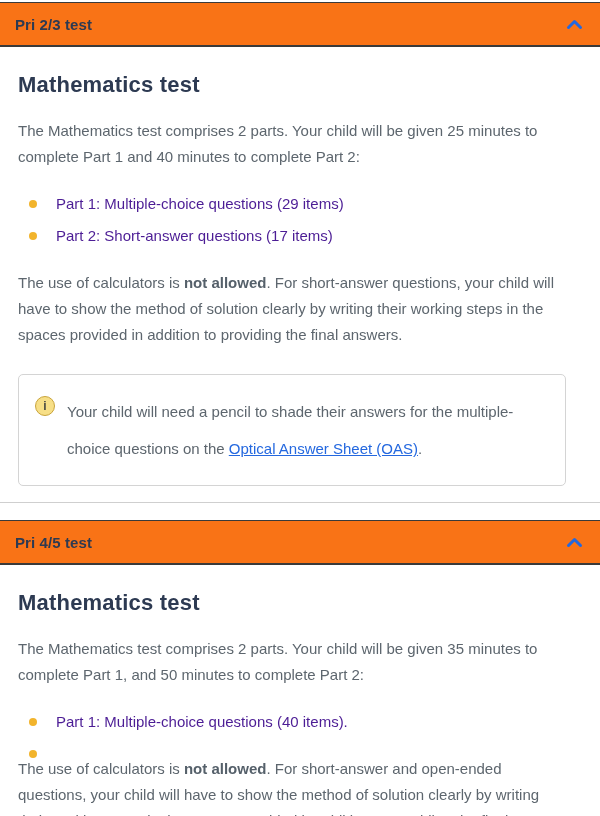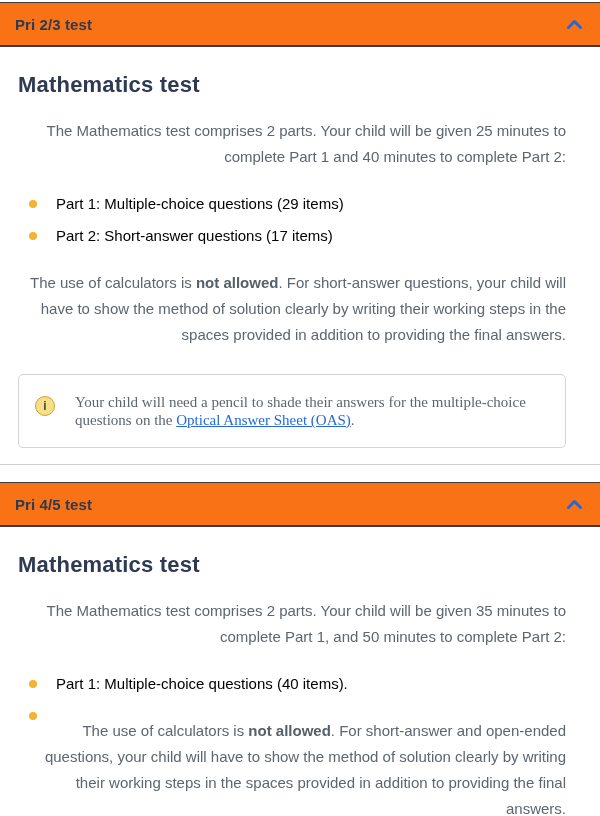--- a/index.html
+++ b/index.html
@@ -29,28 +29,27 @@
   .panel { padding: 0 34px 4px 18px; }
   .panel-1 { border-bottom: 1px solid #cfcfcf; padding-bottom: 16px; }
 
   h2.panel-heading {
     margin: 25px 0 20px 0;
     font-size: 22px; font-weight: 700; color: #2d3a52; letter-spacing: .2px;
   }
   .panel p {
     font-size: 15px; line-height: 26px; color: #5d666e;
     margin: 14px 0 17px 0;
-    text-align: right;
   }
   .panel p b { font-weight: 700; color: #55606a; }
 
   ul.bullets { list-style: none; margin: 21px 0 21px 0; }
   ul.bullets li {
     position: relative; padding-left: 38px; margin-bottom: 6px;
-    font-size: 15px; line-height: 26px; color: #000000;
+    font-size: 15px; line-height: 26px; color: #4c1d95;
   }
   ul.bullets li .dot {
     position: absolute; left: 11px; top: 9px;
     width: 8px; height: 8px; border-radius: 50%;
     background: #f2b42c;
   }
 
   .note-box {
     margin: 26px 0 0 0;
     border: 1px solid #d4d4d4; border-radius: 5px;
@@ -59,22 +58,22 @@
   }
   .info-icon {
     flex: 0 0 auto;
     width: 20px; height: 20px; border-radius: 50%;
     background: #f7df87; border: 1px solid #c9a43c;
     color: #4a4a42; font-size: 12px; font-weight: 700;
     display: flex; align-items: center; justify-content: center;
     margin-top: 3px;
   }
   .note-text {
-    margin-left: 20px;
-    font-size: 15px; line-height: 18px; color: #5d666e; font-family: Liberation Serif, serif;
+    margin-left: 12px;
+    font-size: 15px; line-height: 37px; color: #5d666e;
   }
   .note-text a { color: #2468df; text-decoration: underline; cursor: pointer; }
 </style>
 </head>
 <body>
 
 <div class="page">
 
   <section class="acc-item first">
     <div class="acc-header">

